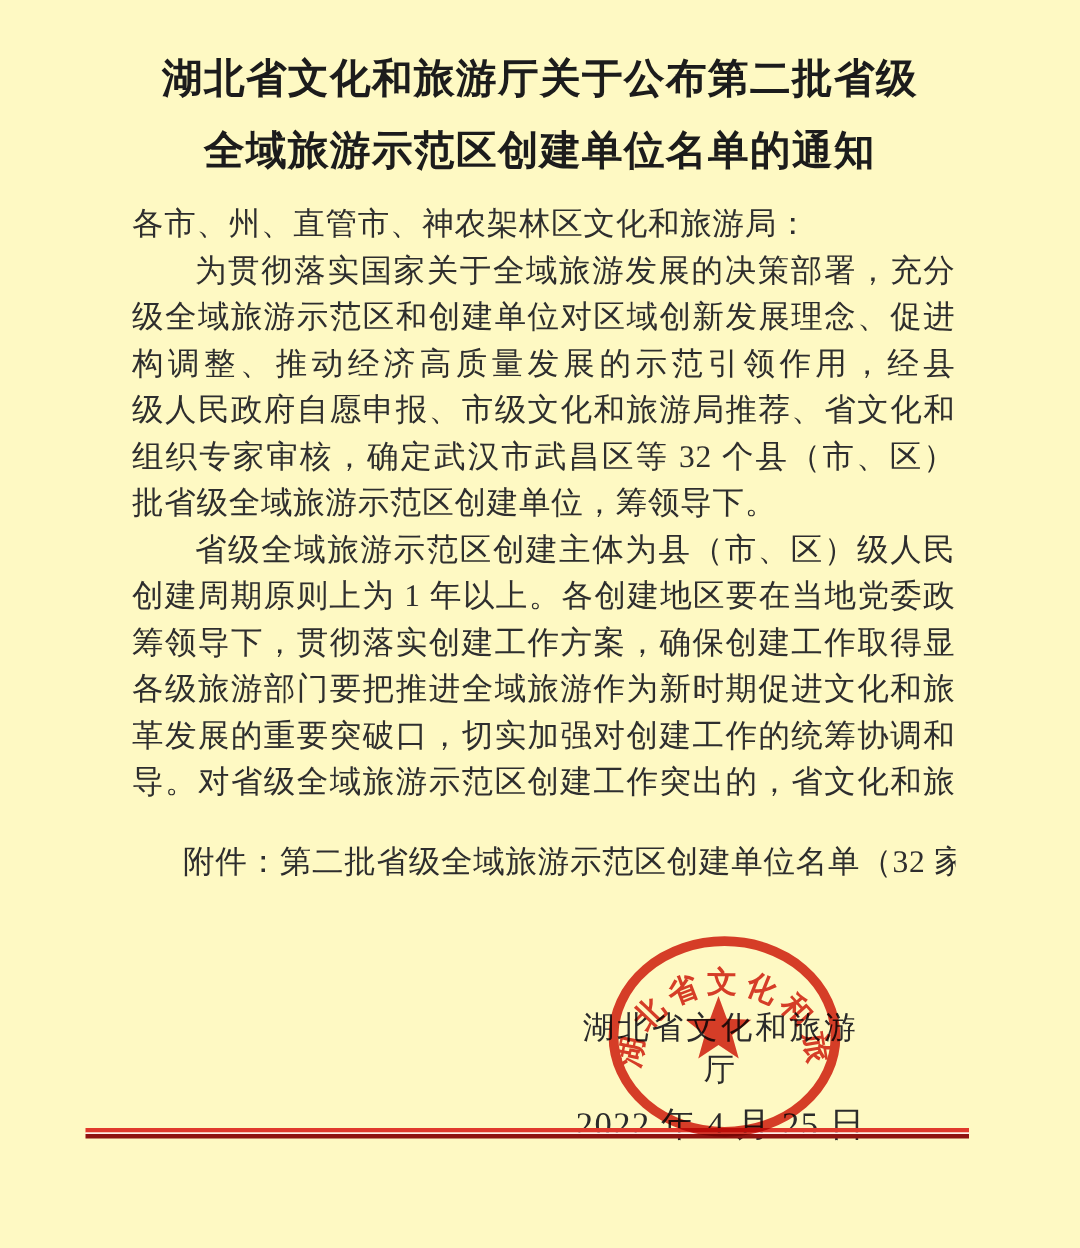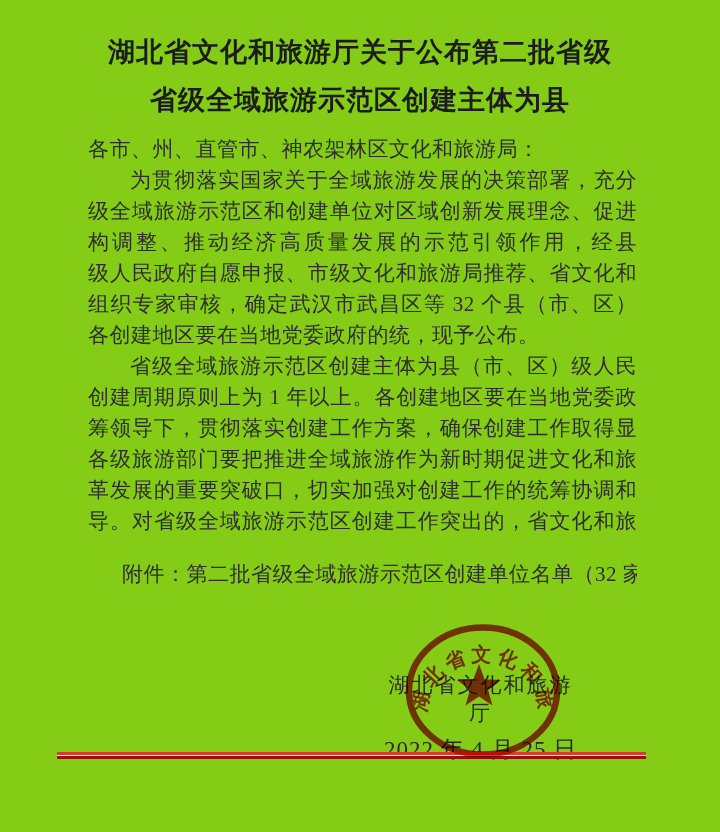--- a/index.html
+++ b/index.html
@@ -5,21 +5,21 @@
   html, body { margin: 0; padding: 0; }
   body {
     font-family: "Liberation Serif", "DejaVu Serif", serif;
     background: #e8e8e6;
   }
   .page {
     position: relative;
     width: 720px;
     height: 832px;
     margin: 0 auto;
-    background: #84cc16;
+    background: #fef9c3;
     overflow: hidden;
     box-shadow: 0 0 4px rgba(0,0,0,0.15);
   }
   .doc-title {
     position: absolute;
     top: 28px;
     left: 0;
     right: 0;
     text-align: center;
     font-size: 27px;
@@ -100,33 +100,33 @@
     letter-spacing: 4.5px;
   }
 </style>
 </head>
 <body>
 
 <div class="page">
 
   <div class="doc-title">
     <div>湖北省文化和旅游厅关于公布第二批省级</div>
-    <div>省级全域旅游示范区创建主体为县</div>
+    <div>全域旅游示范区创建单位名单的通知</div>
   </div>
 
   <div class="doc-body">
     <div class="line salutation">各市、州、直管市、神农架林区文化和旅游局：</div>
 
     <div>
       <div class="line line-first">为贯彻落实国家关于全域旅游发展的决策部署，充分发挥省</div>
       <div class="line">级全域旅游示范区和创建单位对区域创新发展理念、促进产业结</div>
       <div class="line">构调整、推动经济高质量发展的示范引领作用，经县（市、区）</div>
       <div class="line">级人民政府自愿申报、市级文化和旅游局推荐、省文化和旅游厅</div>
       <div class="line">组织专家审核，确定武汉市武昌区等 32 个县（市、区）为第二</div>
-      <div class="line line-last">各创建地区要在当地党委政府的统，现予公布。</div>
+      <div class="line line-last">批省级全域旅游示范区创建单位，筹领导下。</div>
     </div>
 
     <div>
       <div class="line line-first line-last">省级全域旅游示范区创建主体为县（市、区）级人民政府。</div>
       <div class="line">创建周期原则上为 1 年以上。各创建地区要在当地党委政府的统</div>
       <div class="line">筹领导下，贯彻落实创建工作方案，确保创建工作取得显著成效。</div>
       <div class="line">各级旅游部门要把推进全域旅游作为新时期促进文化和旅游改</div>
       <div class="line">革发展的重要突破口，切实加强对创建工作的统筹协调和督促指</div>
       <div class="line">导。对省级全域旅游示范区创建工作突出的，省文化和旅游厅将</div>
     </div>

